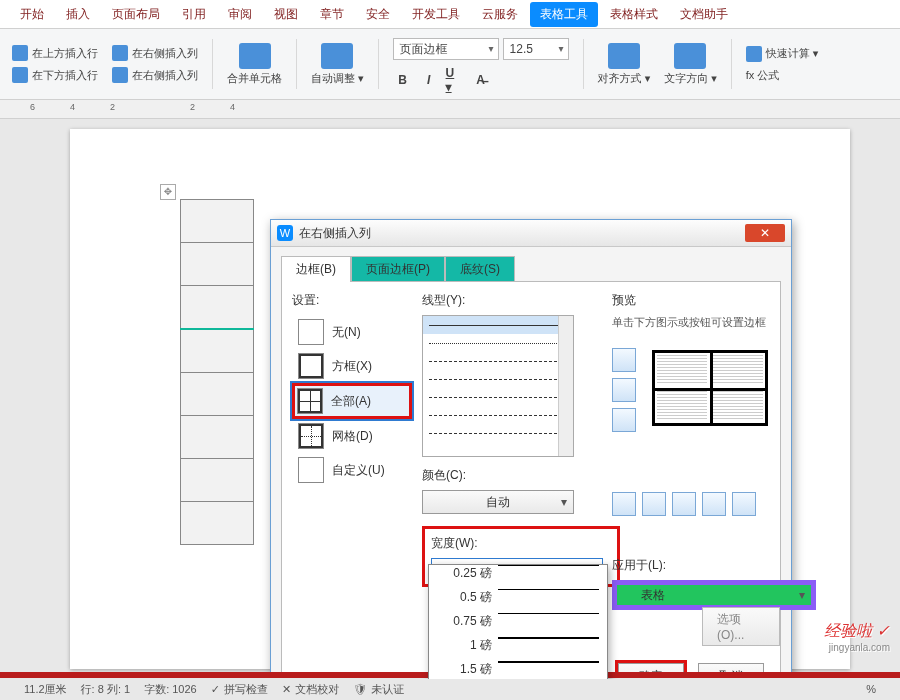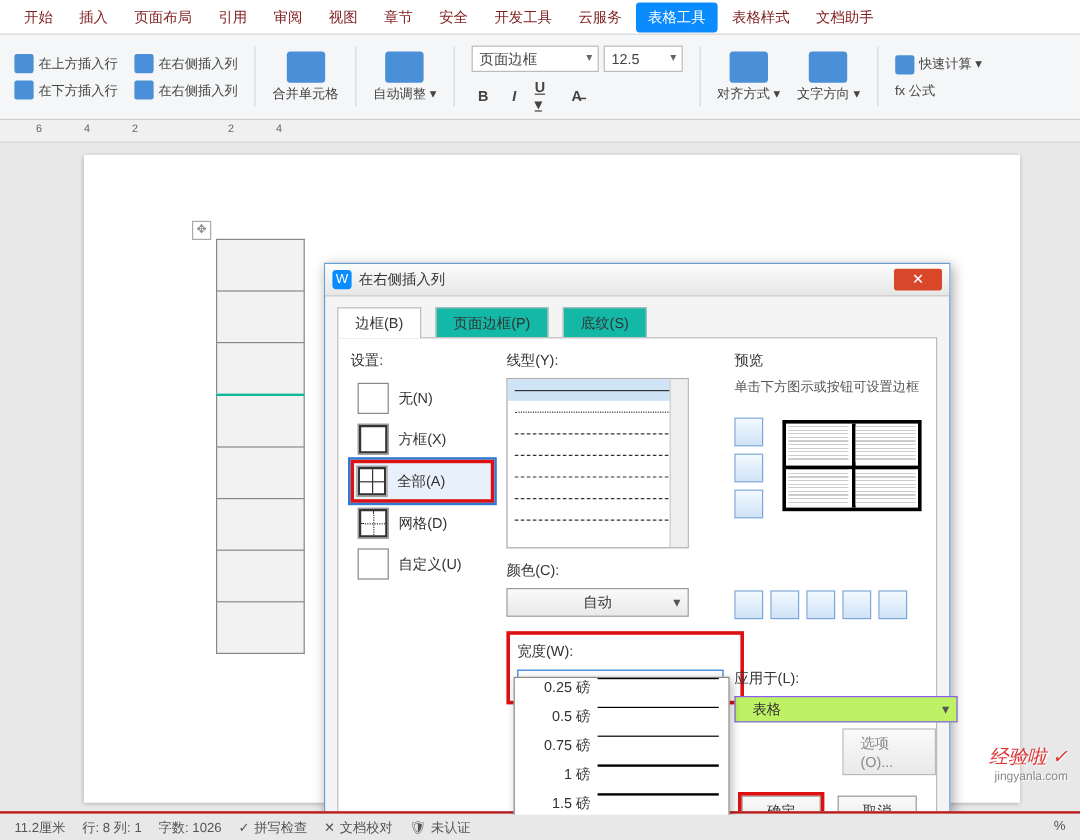--- a/index.html
+++ b/index.html
@@ -24,21 +24,21 @@
 .page{position:absolute;left:70px;top:10px;width:780px;height:540px;background:#fff;box-shadow:0 1px 4px rgba(0,0,0,.3)}
 .tbl{position:absolute;left:110px;top:70px;border-collapse:collapse}
 .tbl td{border:1px solid #888;width:70px;height:40px;background:#f2f2f2}
 .tbl tr.sel td{border-bottom:2px solid #0fb89a}
 .move-handle{position:absolute;left:90px;top:55px;width:14px;height:14px;border:1px solid #aaa;background:#fff;font-size:10px;text-align:center;line-height:14px;color:#888}
 .dialog{position:absolute;left:270px;top:100px;width:520px;height:480px;background:#f4f4f4;border:1px solid #6a9fd4;box-shadow:2px 3px 10px rgba(0,0,0,.35);font-size:12px}
 .dlg-title{height:26px;background:linear-gradient(#fdfdfd,#e6e6e6);display:flex;align-items:center;padding:0 6px;border-bottom:1px solid #c8c8c8}
 .dlg-title .icon{width:16px;height:16px;background:#0a8cff;border-radius:3px;margin-right:6px;color:#fff;text-align:center;font-size:11px;line-height:16px}
 .dlg-title .ttl{flex:1;color:#333}
 .dlg-title .closebtn{width:40px;height:18px;background:#d9472b;color:#fff;text-align:center;line-height:18px;border-radius:2px;font-size:12px;cursor:pointer}
-.dlg-tabs{display:flex;padding:8px 10px 0 10px;gap:12px}
+.dlg-tabs{display:flex;padding:8px 10px 0 10px;gap:0}
 .dtab{padding:4px 14px;border:1px solid #bbb;background:#14b8a6;border-bottom:none;cursor:pointer;position:relative;top:1px}
 .dtab.active{background:#fff;z-index:1}
 .dlg-body{margin:0 10px 10px 10px;background:#fff;border:1px solid #bbb;height:400px;position:relative;padding:10px}
 .col{position:absolute}
 .col.settings{left:10px;top:10px;width:120px}
 .col.lines{left:140px;top:10px;width:180px}
 .col.preview{left:330px;top:10px;width:170px}
 .lbl{color:#333;margin-bottom:6px}
 .setopt{display:flex;align-items:center;gap:8px;padding:4px 6px;cursor:pointer}
 .setopt .sicon{width:24px;height:24px;border:1px solid #888;background:#fff;position:relative}
@@ -61,27 +61,27 @@
 .wrow .wline{flex:1;background:#000}
 .prev-desc{font-size:11px;color:#555;margin-bottom:10px}
 .prev-grid{position:relative;width:160px;height:110px;margin-top:10px}
 .pv-btn{width:22px;height:22px;border:1px solid #7aa7d6;background:linear-gradient(#f3f9ff,#cfe3f7);cursor:pointer;position:absolute}
 .pv-sample{position:absolute;left:40px;top:10px;width:110px;height:70px;border:3px solid #000;background:#fff}
 .pv-sample::before{content:"";position:absolute;left:50%;top:0;bottom:0;border-left:3px solid #000}
 .pv-sample::after{content:"";position:absolute;top:50%;left:0;right:0;border-top:3px solid #000}
 .pv-cell{position:absolute;background:repeating-linear-gradient(#ccc,#ccc 1px,#fff 1px,#fff 3px)}
 .pv-row2{position:absolute;left:330px;top:210px;display:flex;gap:6px}
 .apply-row{position:absolute;left:330px;top:275px}
-.apply-combo{border:1px solid #8b5cf6;width:170px;height:20px;background:#bef264;line-height:20px;padding-left:14px;position:relative;cursor:pointer}
+.apply-combo{border:5px solid #8b5cf6;width:170px;height:20px;background:#22c55e;line-height:20px;padding-left:24px;position:relative;cursor:pointer}
 .apply-combo::after{content:"▾";position:absolute;right:6px;top:0;color:#555}
 .optbtn{position:absolute;left:420px;top:325px;border:1px solid #bbb;background:linear-gradient(#fafafa,#e9e9e9);padding:3px 14px;color:#888;cursor:default}
 .dlg-btns{position:absolute;right:16px;bottom:12px;display:flex;gap:14px}
 .dbtn{border:1px solid #9a9a9a;background:linear-gradient(#fafafa,#e9e9e9);padding:4px 20px;cursor:pointer}
 .dbtn.ok{outline:3px solid #d11}
-.statusbar{position:absolute;left:0;bottom:0;right:0;height:22px;background:#e8e8e8;border-top:2px solid #b91c1c;display:flex;align-items:center;font-size:11px;color:#555;padding:0 12px;gap:14px}
+.statusbar{position:absolute;left:0;bottom:0;right:0;height:22px;background:#e8e8e8;border-top:6px solid #b91c1c;display:flex;align-items:center;font-size:11px;color:#555;padding:0 24px;gap:14px}
 .statusbar .sitem{display:flex;align-items:center;gap:4px}
 .watermark{position:absolute;right:10px;bottom:26px;font-size:16px;color:#d33;font-weight:normal;font-style:italic;text-shadow:1px 1px 0 #fff}
 .watermark small{color:#888;font-size:10px;font-style:normal;display:block;text-align:right}
 </style>
 </head>
 <body>
 
 <div class="ribbon-tabs">
   <div class="rtab">开始</div>
   <div class="rtab">插入</div>

